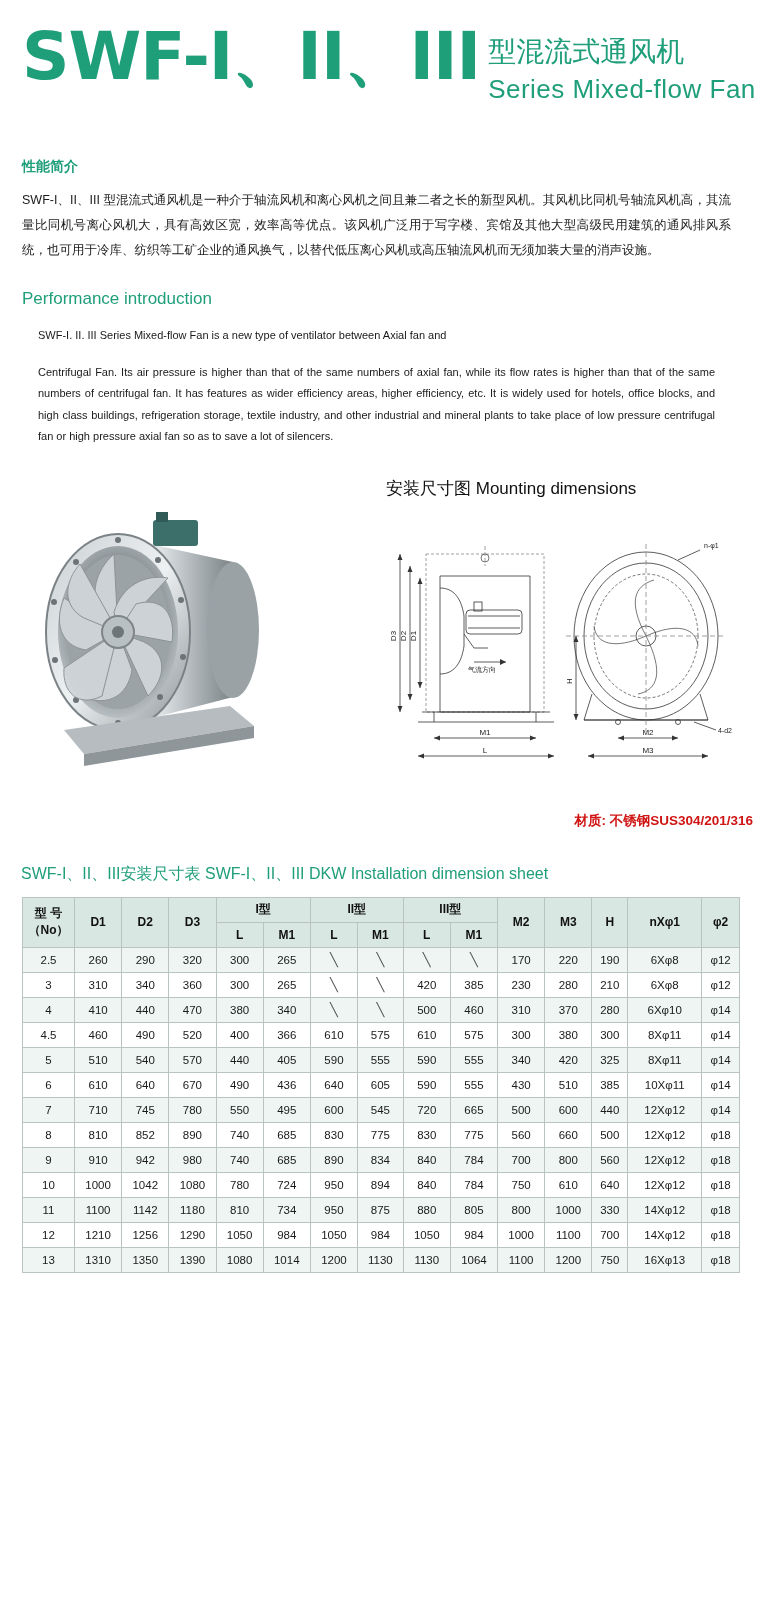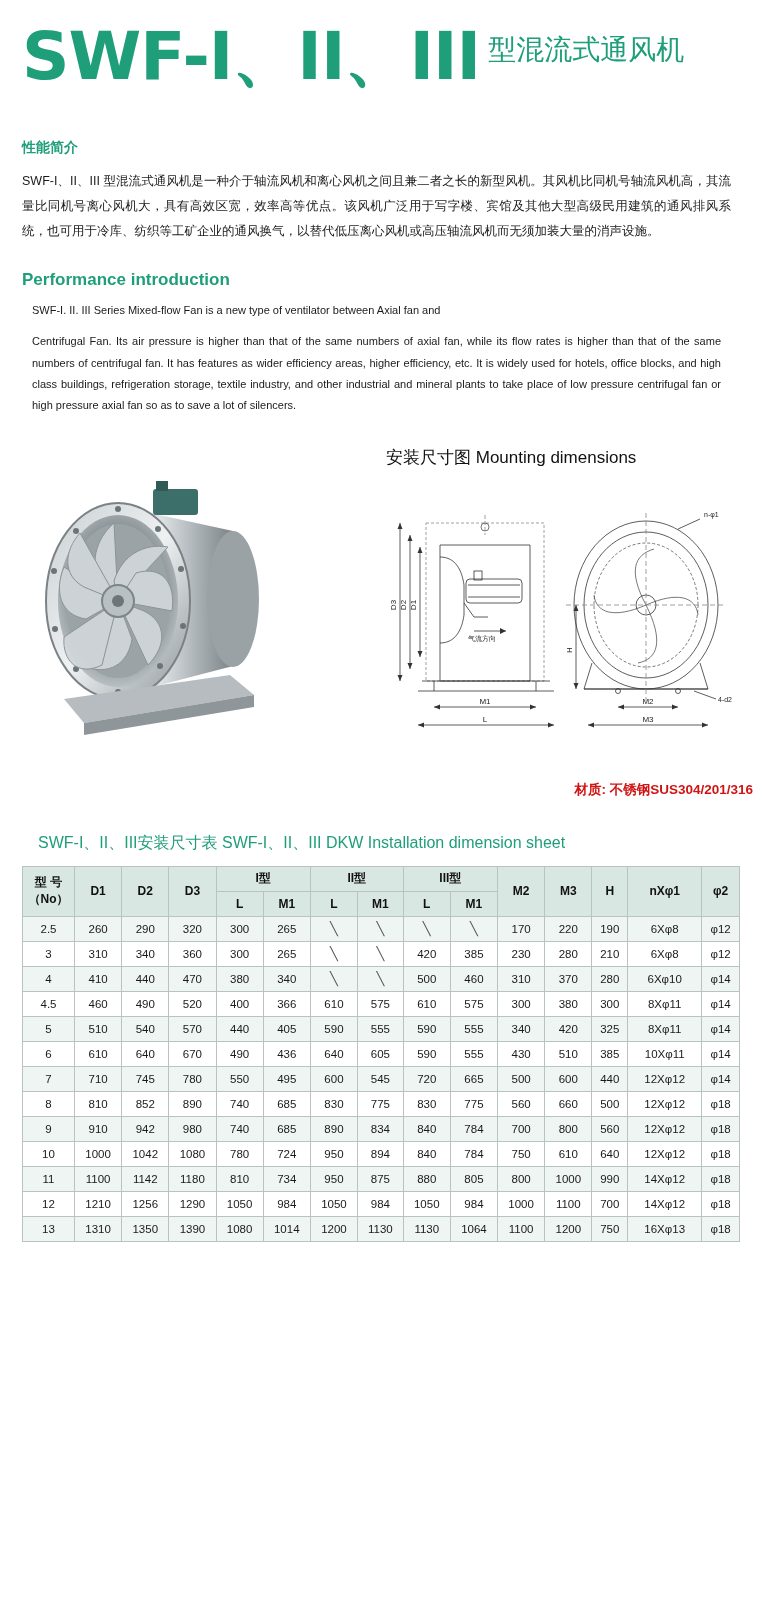--- a/index.html
+++ b/index.html
@@ -33,21 +33,20 @@
   .title-right {
     margin-left: 8px;
     padding-top: 6px;
   }
   .title-cn {
     font-size: 28px;
     color: #1f9e7a;
     font-weight: normal;
     line-height: 1.4;
     white-space: nowrap;
-    font-family: Liberation Mono, monospace;
   }
   .title-en {
     font-size: 26px;
     color: #1f9e7a;
     font-weight: normal;
     line-height: 1.4;
     letter-spacing: 0.5px;
     white-space: nowrap;
   }
 
@@ -55,35 +54,35 @@
   .section { padding: 0 22px; }
   .sec-head-cn {
     color: #1f9e7a;
     font-size: 14px;
     font-weight: bold;
     margin: 8px 0 12px 0;
   }
   .sec-head-en {
     color: #1f9e7a;
     font-size: 17px;
-    font-weight: bold;
+    font-weight: normal;
     margin: 0 0 2px 0;
   }
   .para-cn {
     font-size: 12.5px;
     line-height: 2.0;
     color: #1a1a1a;
     margin: 0;
     text-align: justify;
   }
   .para-en {
     font-size: 11px;
     line-height: 1.95;
     color: #1a1a1a;
-    margin: 10px;
+    margin: 16px;
     text-align: justify;
   }
   .gap-a { height: 42px; }
   .gap-b { height: 26px; }
 
   
   .figures {
     position: relative;
     height: 330px;
     margin-top: 28px;
@@ -108,21 +107,21 @@
   .material-note {
     text-align: right;
     color: #d01414;
     font-size: 13.5px;
     font-weight: bold;
     margin-top: 6px;
   }
 
   
   .table-title {
-    padding: 0 38px;
+    padding: 0 21px;
     margin-top: 34px;
     font-size: 16px;
     color: #1f9e7a;
     font-weight: normal;
   }
   table.dim {
     margin: 12px 22px 0 22px;
     border-collapse: collapse;
     width: 718px;
     font-size: 11.5px;
@@ -148,20 +147,21 @@
 </style>
 </head>
 <body>
 
 <div class="page">
 
   <div class="header">
     <div class="title-main">SWF-I、II、III</div>
     <div class="title-right">
       <div class="title-cn">型混流式通风机</div>
+      <div class="title-en">Series Mixed-flow Fan</div>
     </div>
   </div>
 
   <div class="gap-a"></div>
 
   <div class="section">
     <div class="sec-head-cn">性能简介</div>
     <p class="para-cn">SWF-I、II、III 型混流式通风机是一种介于轴流风机和离心风机之间且兼二者之长的新型风机。其风机比同机号轴流风机高，其流量比同机号离心风机大，具有高效区宽，效率高等优点。该风机广泛用于写字楼、宾馆及其他大型高级民用建筑的通风排风系统，也可用于冷库、纺织等工矿企业的通风换气，以替代低压离心风机或高压轴流风机而无须加装大量的消声设施。</p>
   </div>
 
@@ -544,21 +544,21 @@
           <td>1142</td>
           <td>1180</td>
           <td>810</td>
           <td>734</td>
           <td>950</td>
           <td>875</td>
           <td>880</td>
           <td>805</td>
           <td>800</td>
           <td>1000</td>
-          <td>990</td>
+          <td>330</td>
           <td>14Xφ12</td>
           <td>φ18</td>
         </tr>
         <tr>
           <td>12</td>
           <td>1210</td>
           <td>1256</td>
           <td>1290</td>
           <td>1050</td>
           <td>984</td>

